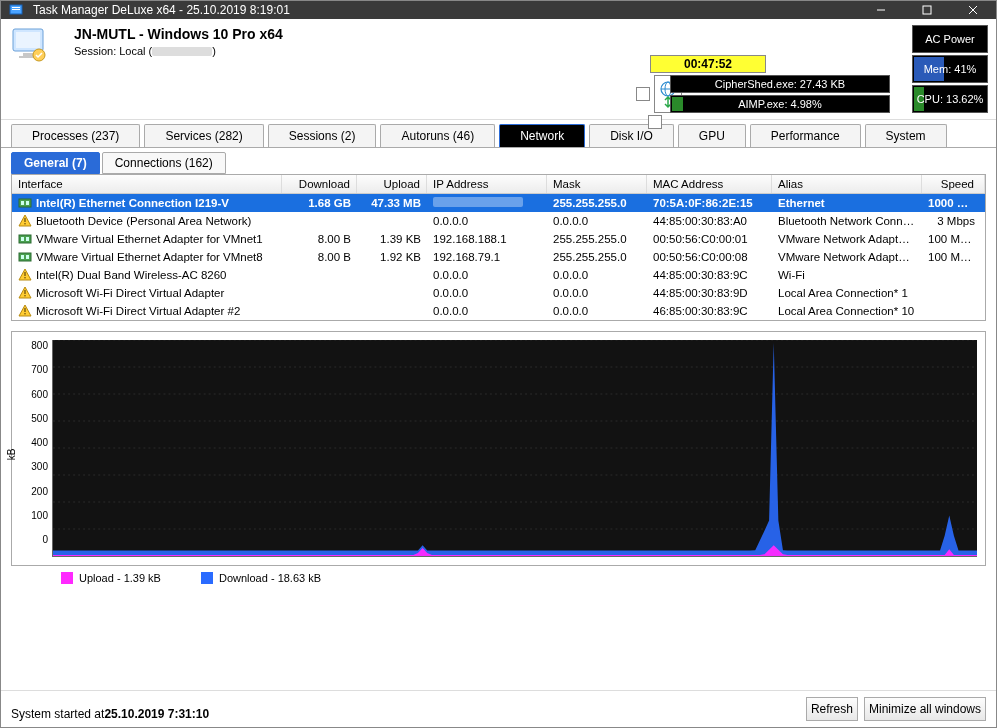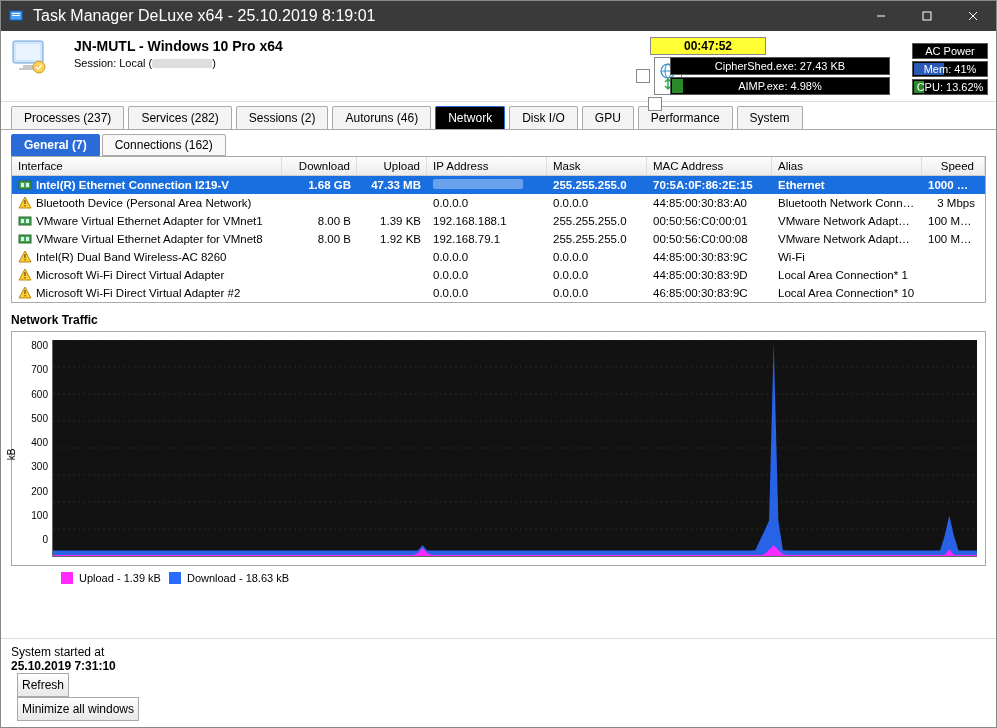--- a/index.html
+++ b/index.html
@@ -1,44 +1,44 @@
 <!DOCTYPE html>
 <html><head>
 <meta charset="utf-8">
 <style>
 * { box-sizing: border-box; margin: 0; padding: 0; font-family: "Segoe UI", Tahoma, sans-serif; }
 body { background: #fff; width: 997px; height: 728px; overflow: hidden; border: 1px solid #888; display: flex; flex-direction: column; }
-.titlebar { background: #3a3a3a; color: #fff; height: 30px; display: flex; align-items: center; padding: 0 0 0 8px; font-size: 16px; }
+.titlebar { background: #3a3a3a; color: #fff; height: 18px; display: flex; align-items: center; padding: 0 0 0 8px; font-size: 12px; }
 .titlebar .icon { width: 16px; height: 16px; margin-right: 8px; }
 .titlebar .title { flex: 1; }
 .titlebar .winbtn { width: 46px; height: 30px; display: flex; align-items: center; justify-content: center; color: #fff; }
 .header { display: flex; padding: 6px 8px; gap: 6px; align-items: stretch; border-bottom: 1px solid #ddd; }
 .header-left { display: flex; gap: 21px; flex: 1; align-items: flex-start; }
 .pc-icon { width: 44px; height: 40px; }
 .sysinfo { font-size: 11px; line-height: 1.35; }
 .sysinfo .h1 { font-weight: bold; font-size: 14px; }
 .header-right { display: flex; gap: 22px; align-items: flex-end; }
 .yellowbox { background: #ffff33; border: 1px solid #888; color: #000; font-weight: bold; font-size: 12px; display: flex; align-items: center; justify-content: center; width: 116px; height: 18px; }
 .net-mini { display: flex; flex-direction: column; gap: 2px; }
 .net-row { display: flex; gap: 4px; align-items: center; }
 .chk { width: 14px; height: 14px; border: 1px solid #888; background: #fff; }
 .mini-val { border: 1px solid #888; font-size: 11px; padding: 1px 6px; text-align: right; width: 80px; height: 18px; line-height: 15px; }
 .globe-cell { border: 1px solid #888; width: 28px; height: 38px; display: flex; align-items: center; justify-content: center; }
 .blackbox-col { display: flex; flex-direction: column; gap: 2px; }
 .blackbox { background: #000; color: #fff; border: 1px solid #555; font-size: 11px; height: 18px; display: flex; align-items: center; width: 220px; position: relative; }
 .blackbox .bar { position: absolute; left: 1px; top: 1px; bottom: 1px; background: #2a8a2a; }
 .blackbox .lbl { position: relative; width: 100%; text-align: center; }
 .sidebox-col { display: flex; flex-direction: column; gap: 2px; }
-.sidebox { background: #000; color: #fff; border: 1px solid #555; font-size: 11px; height: 16px; display: flex; align-items: center; justify-content: center; width: 76px; position: relative; }
+.sidebox { background: #000; color: #fff; border: 1px solid #555; font-size: 11px; height: 28px; display: flex; align-items: center; justify-content: center; width: 76px; position: relative; }
 .sidebox.blue .bar { background: #2a5ab8; }
 .sidebox.green .bar { background: #2a8a2a; }
 .sidebox .bar { position: absolute; left: 1px; top: 1px; bottom: 1px; }
 .sidebox .lbl { position: relative; }
 .tabs { display: flex; gap: 4px; padding: 4px 10px 0 10px; border-bottom: 1px solid #aaa; font-size: 12px; }
-.tab { padding: 4px 12px; border: 1px solid #aaa; border-bottom: none; background: #f4f4f4; cursor: pointer; border-radius: 2px 2px 0 0; }
+.tab { padding: 4px 20px; border: 1px solid #aaa; border-bottom: none; background: #f4f4f4; cursor: pointer; border-radius: 2px 2px 0 0; }
 .tab.active { background: #000000; color: #fff; border-color: #2a6bd8; }
 .subtabs { display: flex; gap: 0; padding: 4px 10px 0 10px; font-size: 12px; }
 .subtab { padding: 3px 12px; border: 1px solid #aaa; background: #f8f8f8; cursor: pointer; border-radius: 2px 2px 0 0; margin-right: 2px; }
 .subtab.active { background: #2a6bd8; color: #fff; font-weight: bold; border-color: #2a6bd8; }
 .grid-wrap { margin: 0 10px; border: 1px solid #aaa; }
 .grid-head { display: flex; background: linear-gradient(#fdfdfd,#ececec); font-size: 11.5px; border-bottom: 1px solid #ccc; }
 .grid-head .col { padding: 3px 6px; border-right: 1px solid #ddd; }
 .grid-body { max-height: 210px; overflow: hidden; background: #fff; }
 .grid-row { display: flex; font-size: 11.5px; border-bottom: 0px; height: 18px; align-items: center; }
 .grid-row .col { padding: 2px 6px; white-space: nowrap; overflow: hidden; text-overflow: ellipsis; }
@@ -51,24 +51,24 @@
 .col-mac { width: 125px; }
 .col-alias { width: 150px; }
 .col-speed { flex: 1; text-align: right; padding-right: 10px !important; }
 .nic-icon { width: 14px; height: 14px; flex-shrink: 0; }
 .traffic-section { margin: 10px 10px 4px 10px; font-size: 12px; }
 .traffic-title { font-weight: bold; margin-bottom: 4px; font-size: 12px; }
 .chart-box { border: 1px solid #aaa; height: 235px; display: flex; }
 .y-axis { width: 40px; display: flex; flex-direction: column; justify-content: space-between; padding: 8px 4px 20px 0; text-align: right; font-size: 10px; position: relative; }
 .y-axis .ylabel { position: absolute; left: -6px; top: 50%; transform: rotate(-90deg); transform-origin: center; font-size: 10px; }
 .chart-canvas { flex: 1; background: #121212; position: relative; margin: 8px 8px 8px 0; border-left: 1px solid #666; border-bottom: 1px solid #666; }
-.legend { display: flex; gap: 8px; padding: 6px 0 0 50px; font-size: 11px; }
+.legend { display: flex; gap: 40px; padding: 6px 0 0 50px; font-size: 11px; }
 .legend-item { display: flex; align-items: center; gap: 6px; }
 .swatch { width: 12px; height: 12px; }
-.footer { display: flex; align-items: flex-start; padding: 6px 10px; font-size: 12px; border-top: 1px solid #ddd; margin-top: auto; flex-direction: column; }
+.footer { display: flex; align-items: flex-end; padding: 6px 10px; font-size: 12px; border-top: 1px solid #ddd; margin-top: auto; }
 .footer .spacer { flex: 1; }
 .btn { border: 1px solid #aaa; background: linear-gradient(#fdfdfd,#e8e8e8); padding: 4px 4px; font-size: 12px; margin-left: 6px; cursor: pointer; }
 svg { display: block; }
 </style>
 </head>
 <body>
 
 <div class="titlebar">
   <span class="icon">
     <svg viewBox="0 0 16 16">
@@ -321,21 +321,20 @@
         <div class="col col-ip">0.0.0.0</div>
         <div class="col col-mask">0.0.0.0</div>
         <div class="col col-mac">46:85:00:30:83:9C</div>
         <div class="col col-alias">Local Area Connection* 10</div>
         <div class="col col-speed"></div>
       </div>
     </div>
 </div>
 
 <div class="traffic-section">
-  <div class="traffic-title">Network Traffic</div>
   <div class="chart-box">
     <div class="y-axis">
       <span class="ylabel">kB</span>
       <div id="yticks" style="display:flex;flex-direction:column;justify-content:space-between;height:100%">
           <div>800</div>
           <div>700</div>
           <div>600</div>
           <div>500</div>
           <div>400</div>
           <div>300</div>

